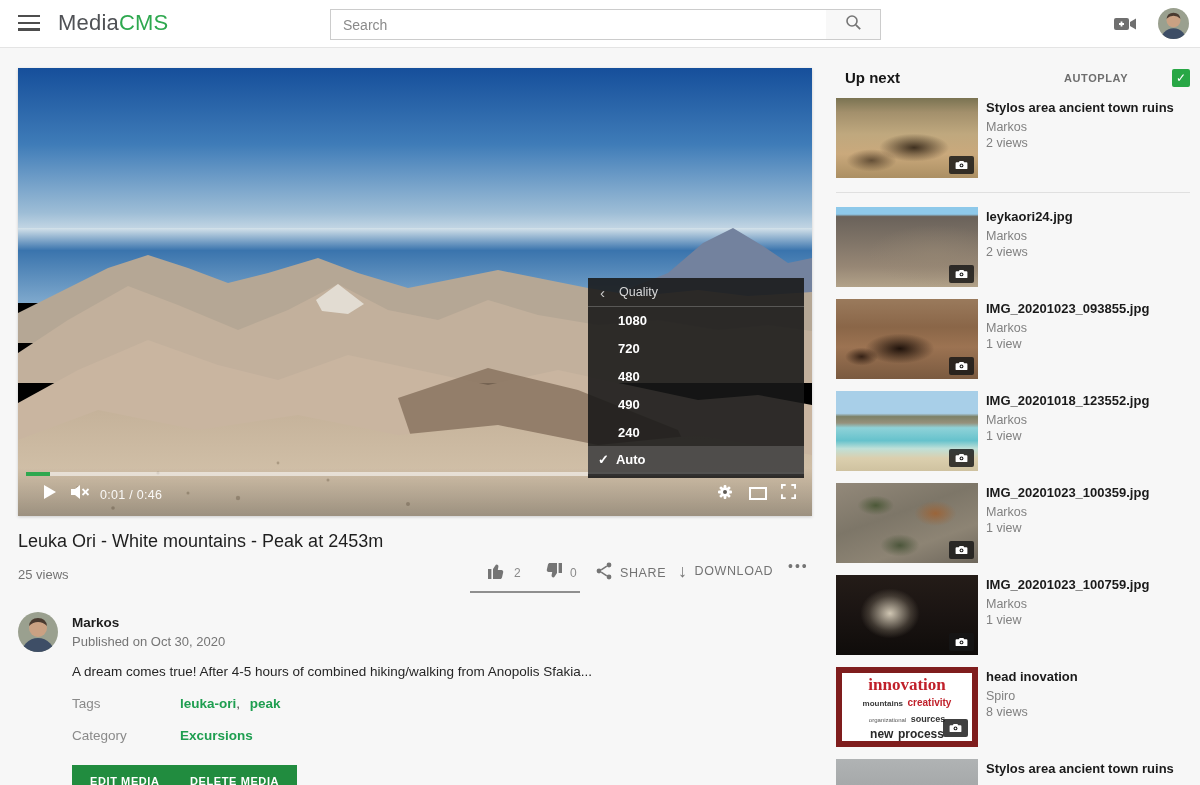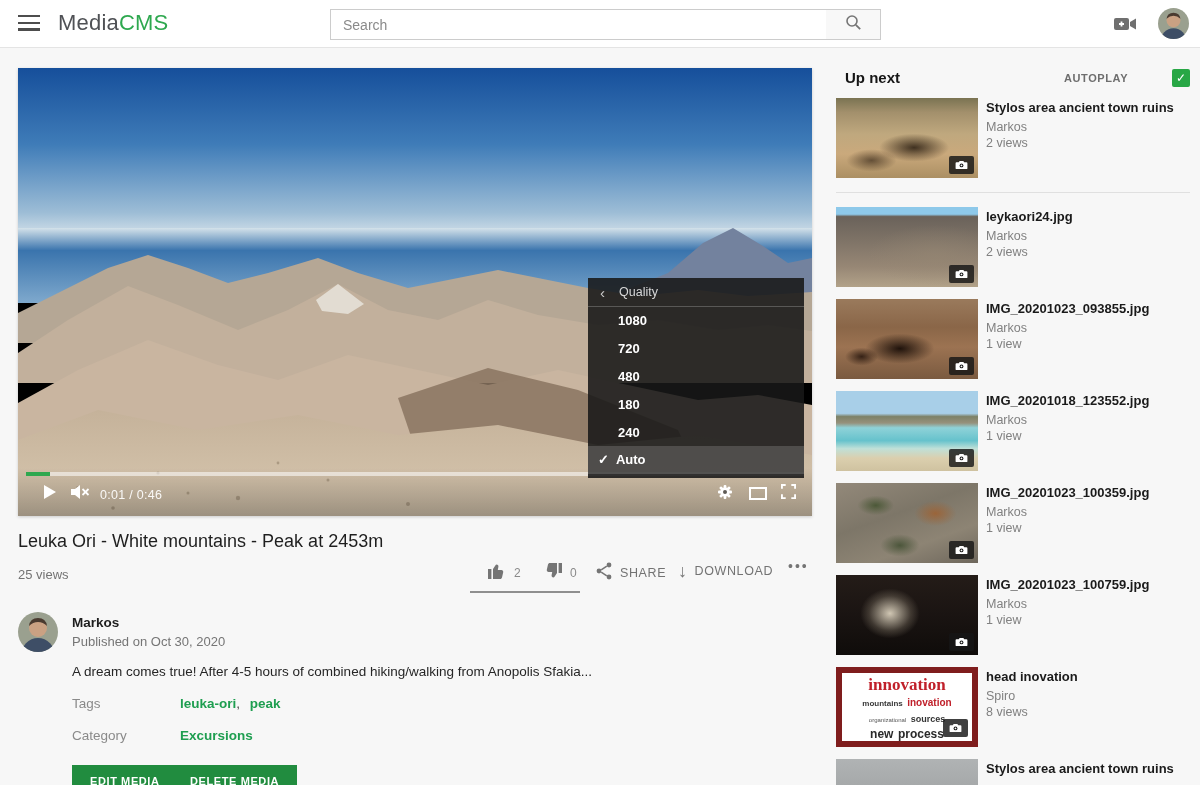--- a/index.html
+++ b/index.html
@@ -191,21 +191,21 @@
     </svg>
 
     <div class="q-menu">
       <div class="q-head">
         <span class="q-chevron">‹</span>
         <span class="q-title">Quality</span>
       </div>
       <div class="q-item">1080</div>
       <div class="q-item">720</div>
       <div class="q-item">480</div>
-      <div class="q-item">180</div>
+      <div class="q-item">490</div>
       <div class="q-item">240</div>
       <div class="q-item selected">
         <span class="q-check">✓</span>
         <span>Auto</span>
       </div>
     </div>
 
     <div class="controls">
       <div class="progress">
         <div class="progress-played"></div>
@@ -410,21 +410,21 @@
         </div>
     </div>
     <div class="it-title">IMG_20201023_100759.jpg</div>
     <div class="it-author">Markos</div>
     <div class="it-views">1 view</div>
   </div>
 
   <div class="upnext-item" style="top:667px;">
     <div class="thumb t7">
       <div class="wc-row"><span class="wc-main">innovation</span></div>
-      <div class="wc-row"><span class="wc-d1">mountains</span> <span class="wc-r1">inovation</span></div>
+      <div class="wc-row"><span class="wc-d1">mountains</span> <span class="wc-r1">creativity</span></div>
       <div class="wc-row"><span class="wc-d2">organizational</span> <span class="wc-b2">sources</span></div>
       <div class="wc-row"><span class="wc-b1">new</span> <span class="wc-b1">process</span></div>
       <div class="wc-row"><span class="wc-b2">technology</span> <span class="wc-d2">method</span></div>
 
       <div class="cam-badge">
           <svg width="13" height="10" viewBox="0 0 14 11">
             <path d="M5 1h4l1 1.5h2.5a1 1 0 0 1 1 1V9a1 1 0 0 1-1 1h-11a1 1 0 0 1-1-1V3.5a1 1 0 0 1 1-1H4z" fill="#fff"></path>
             <circle cx="7" cy="6" r="2.1" fill="#161616"></circle>
             <circle cx="7" cy="6" r="1" fill="#fff"></circle>
           </svg>

